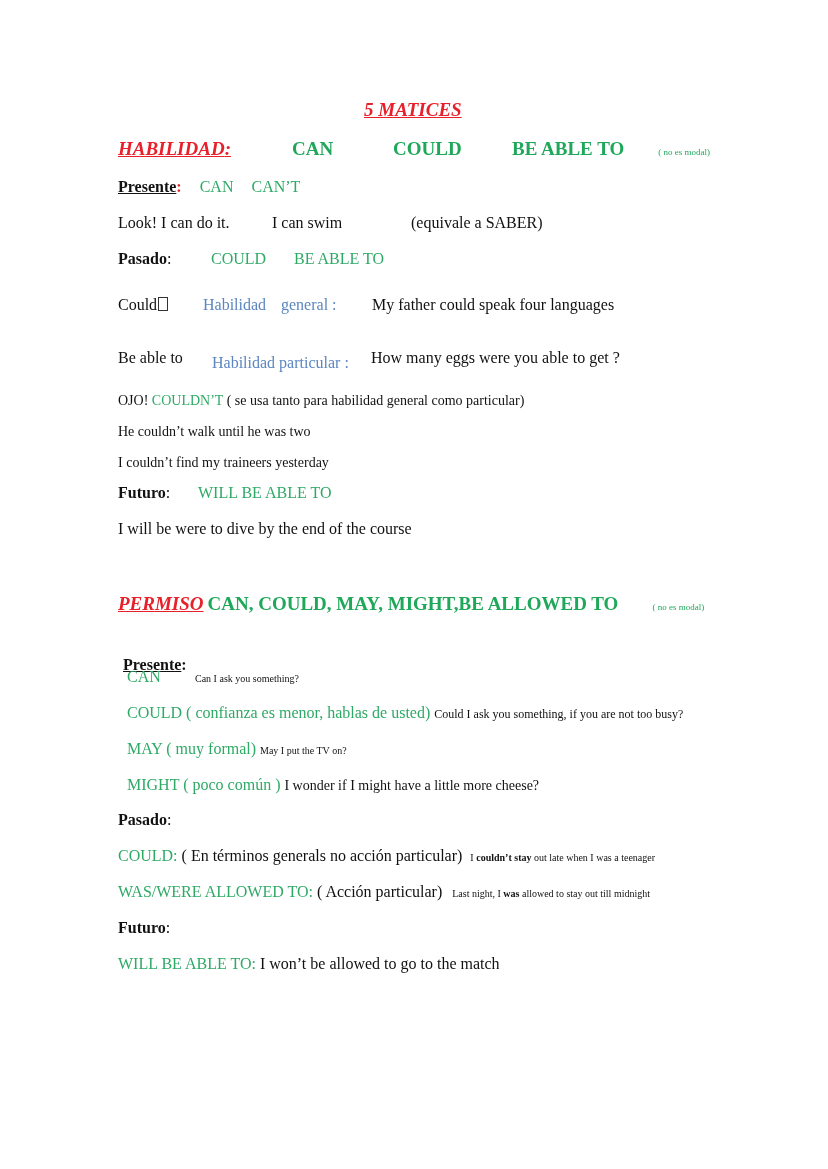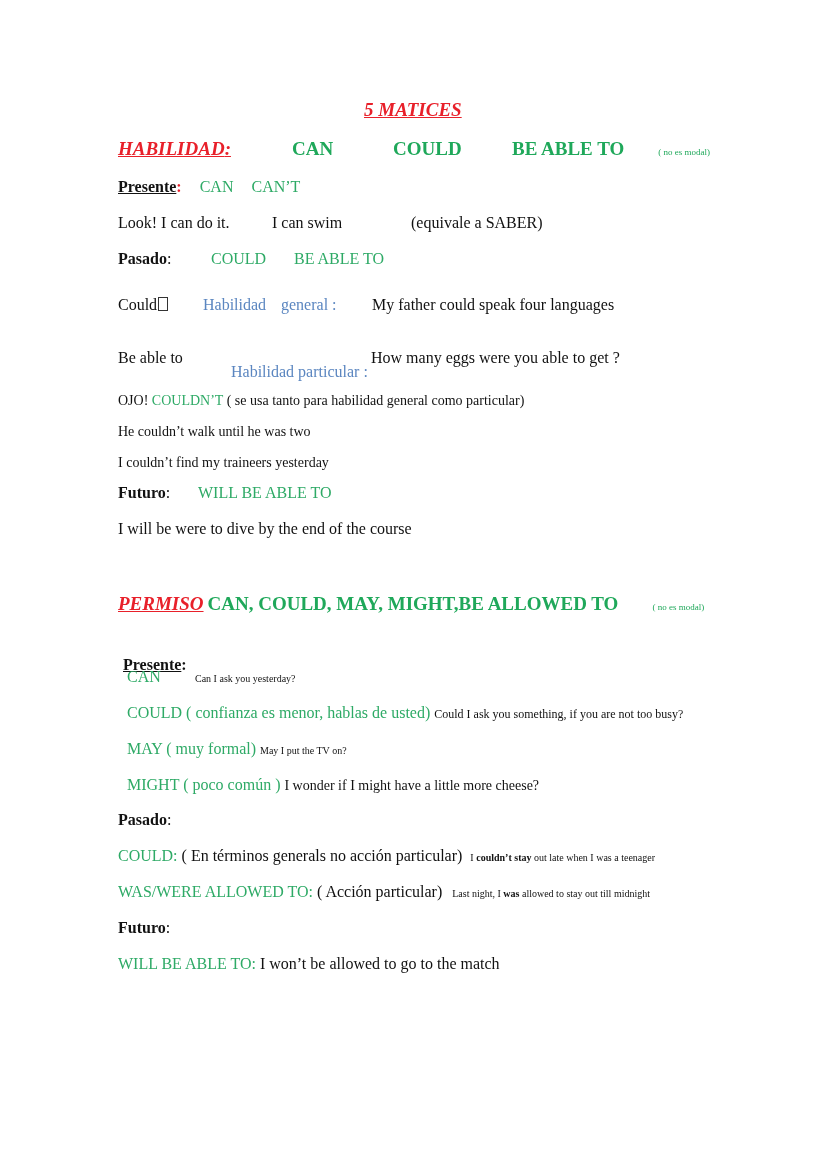--- a/index.html
+++ b/index.html
@@ -53,21 +53,21 @@
 <div class="abs norm lgreen" style="left:294px;top:250px;">BE ABLE TO</div>
 
 <div class="abs norm" style="left:118px;top:296px;">
   <span>Could</span><span class="box"></span>
 </div>
 <div class="abs norm blue" style="left:203px;top:296px;">Habilidad</div>
 <div class="abs norm blue" style="left:281px;top:296px;">general :</div>
 <div class="abs norm" style="left:372px;top:296px;">My father could speak four languages</div>
 
 <div class="abs norm" style="left:118px;top:349px;">Be able to</div>
-<div class="abs norm blue" style="left:212px;top:363px;margin-left:19px;">Habilidad particular :</div>
+<div class="abs norm blue" style="left:212px;top:354px;">Habilidad particular :</div>
 <div class="abs norm" style="left:371px;top:349px;">How many eggs were you able to get ?</div>
 
 <div class="abs small" style="left:118px;top:393px;">
   <span>OJO!</span>
   <span class="lgreen">COULDN’T</span>
   <span>( se usa tanto  para habilidad general como particular)</span>
 </div>
 <div class="abs small" style="left:118px;top:424px;">He couldn’t walk until he was two</div>
 <div class="abs small" style="left:118px;top:455px;">I couldn’t find my traineers yesterday</div>
 
@@ -81,21 +81,21 @@
   <span class="title">PERMISO</span>
   <span class="h1 green">CAN, COULD, MAY, MIGHT,BE ALLOWED TO</span>
   <span class="tiny green">( no es modal)</span>
 </div>
 
 <div class="abs norm" style="left:123px;top:656px;">
   <span class="bold ul">Presente</span><span class="bold">:</span>
 </div>
 
 <div class="abs norm lgreen" style="left:127px;top:668px;">CAN</div>
-<div class="abs" style="left:195px;top:673px;font-size:10px;">Can I ask you yesterday?</div>
+<div class="abs" style="left:195px;top:673px;font-size:10px;">Can I ask you something?</div>
 
 <div class="abs" style="left:127px;top:704px;">
   <span class="norm lgreen">COULD ( confianza es menor, hablas de usted)</span>
   <span style="font-size:12px;">Could I ask you something, if you are not too busy?</span>
 </div>
 
 <div class="abs" style="left:127px;top:740px;">
   <span class="norm lgreen">MAY ( muy formal)</span>
   <span style="font-size:10px;">May I put the TV on?</span>
 </div>

